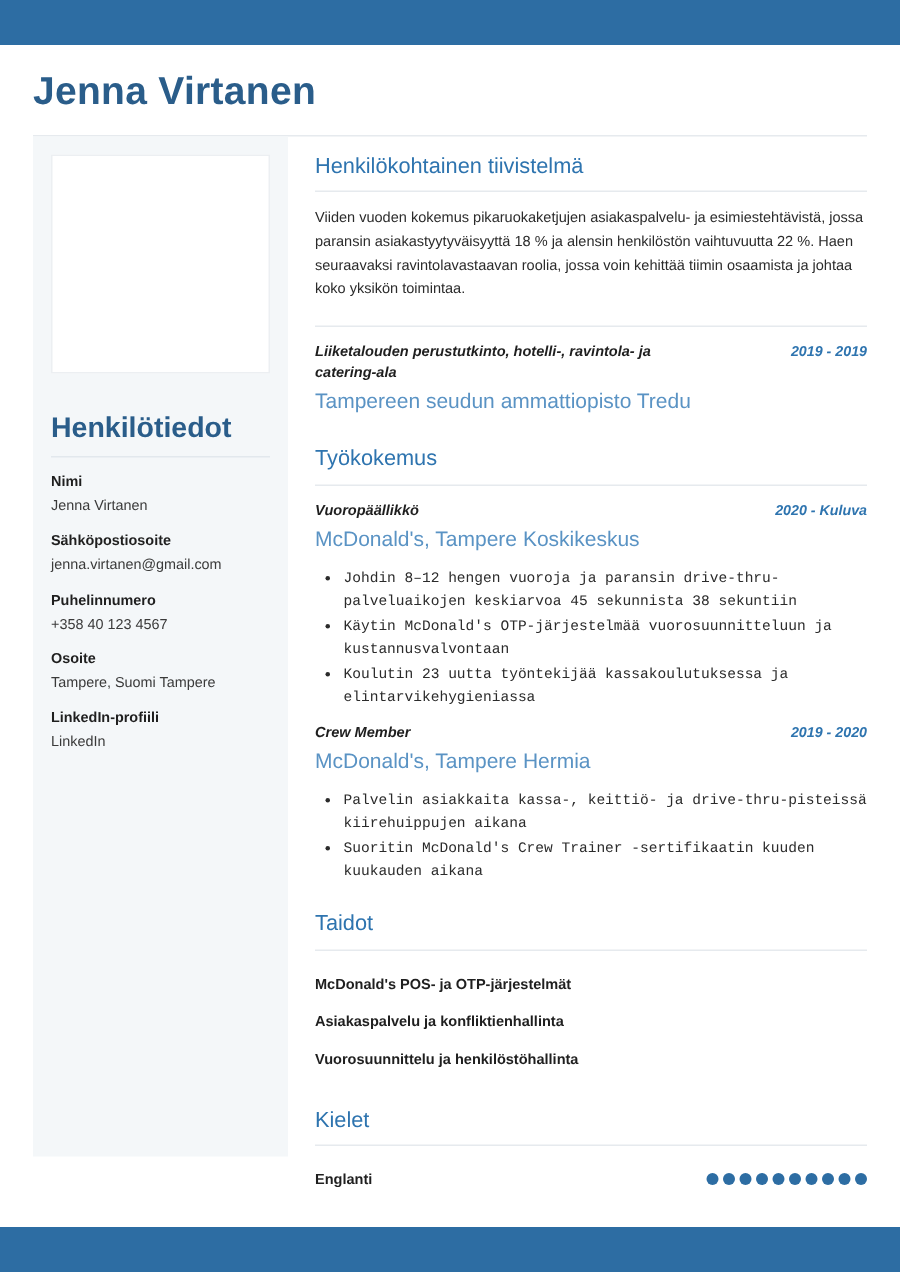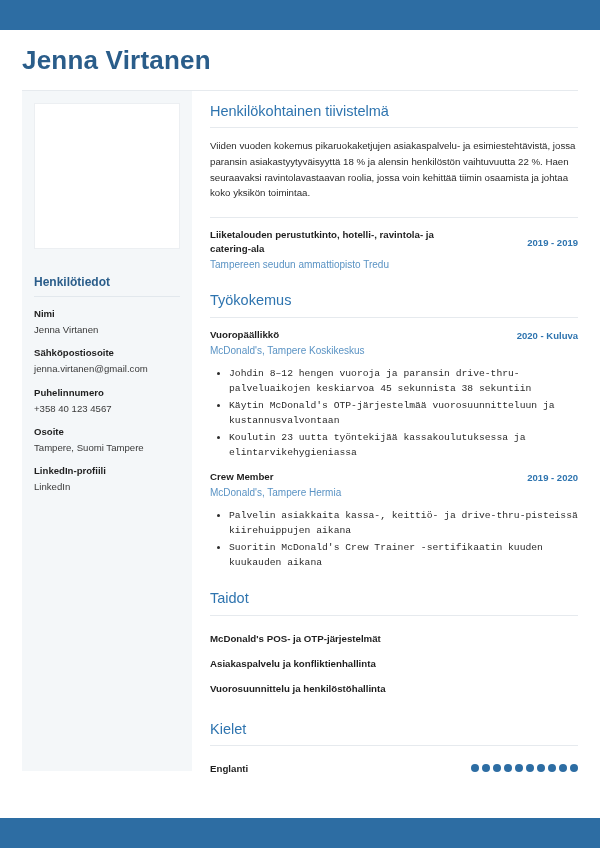--- a/index.html
+++ b/index.html
@@ -90,21 +90,21 @@
     width: 146px;
     height: 146px;
     background: #ffffff;
     border: 1px solid #eceff2;
     box-sizing: border-box;
     margin: 0 auto 0 auto;
   }
 
   
   .side-heading {
-    font-size: 12px;
+    font-size: 19px;
     font-weight: bold;
     color: #2a5d8a;
     margin: 26px 0 0 0;
   }
   .side-rule {
     height: 1px;
     background: #e2e8ed;
     margin: 7px 0 11px 0;
   }
   .field {
@@ -147,39 +147,40 @@
     margin: 0 0 16px 0;
   }
 
   
   .entry {
     margin-bottom: 10px;
   }
   .entry-head {
     display: flex;
     justify-content: space-between;
-    align-items: center;
+    align-items: flex-start;
     gap: 20px;
+    font-style: italic;
   }
   .entry-title {
     font-size: 9.7px;
     font-weight: bold;
     color: #1f1f1f;
     line-height: 1.45;
     max-width: 250px;
   }
   .entry-date {
     font-size: 9.5px;
     font-weight: bold;
     color: #2e74af;
     white-space: nowrap;
     padding-top: 1px;
   }
   .entry-org {
-    font-size: 10px;
+    font-size: 14px;
     color: #5a93c4;
     line-height: 1.5;
     margin-top: 1px;
   }
   ul.bullets {
     margin: 8px 0 0 0;
     padding-left: 19px;
   }
   ul.bullets li {
     font-size: 9.7px;

